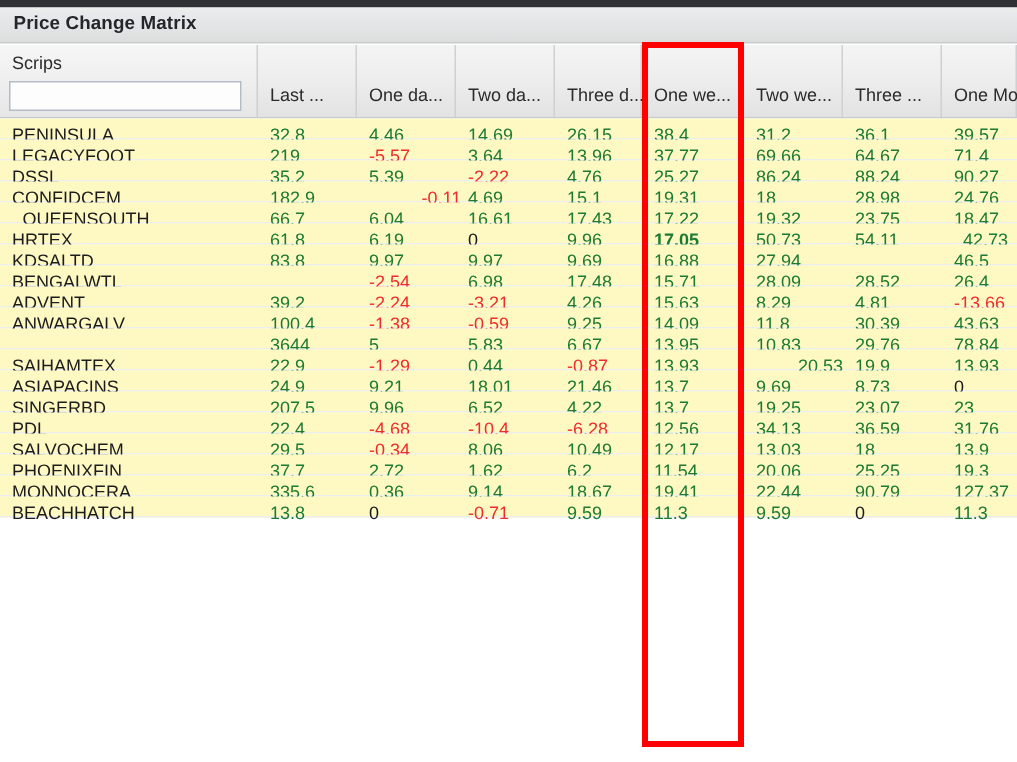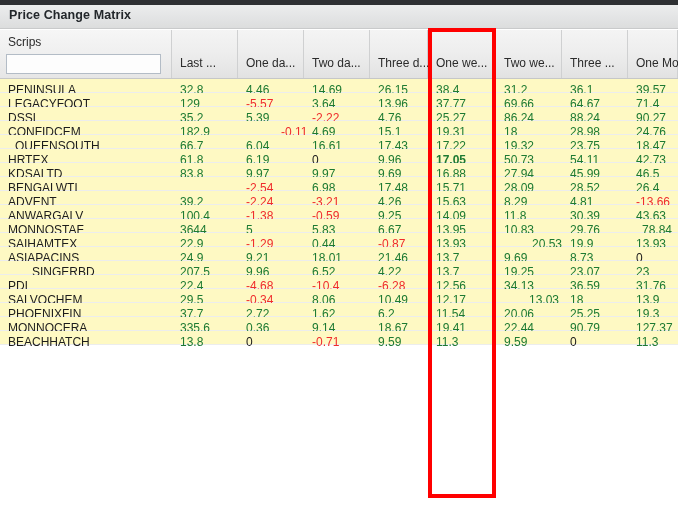--- a/index.html
+++ b/index.html
@@ -204,21 +204,21 @@
           <div class="cell num pos" style="left: 238px; width: 66px;">4.46</div>
           <div class="cell num pos" style="left: 304px; width: 66px;">14.69</div>
           <div class="cell num pos" style="left: 370px; width: 58px;">26.15</div>
           <div class="cell num pos" style="left: 428px; width: 68px;">38.4</div>
           <div class="cell num pos" style="left: 496px; width: 66px;">31.2</div>
           <div class="cell num pos" style="left: 562px; width: 66px;">36.1</div>
           <div class="cell num pos" style="left: 628px; width: 50px;">39.57</div>
         </div>
         <div class="row">
           <div class="cell name" style="left: 0px; width: 172px;">LEGACYFOOT</div>
-          <div class="cell num pos" style="left: 172px; width: 66px;">129</div>
+          <div class="cell num pos" style="left: 172px; width: 66px;">219</div>
           <div class="cell num neg" style="left: 238px; width: 66px;">-5.57</div>
           <div class="cell num pos" style="left: 304px; width: 66px;">3.64</div>
           <div class="cell num pos" style="left: 370px; width: 58px;">13.96</div>
           <div class="cell num pos" style="left: 428px; width: 68px;">37.77</div>
           <div class="cell num pos" style="left: 496px; width: 66px;">69.66</div>
           <div class="cell num pos" style="left: 562px; width: 66px;">64.67</div>
           <div class="cell num pos" style="left: 628px; width: 50px;">71.4</div>
         </div>
         <div class="row">
           <div class="cell name" style="left: 0px; width: 172px;">DSSL</div>
@@ -255,31 +255,30 @@
         </div>
         <div class="row">
           <div class="cell name" style="left: 0px; width: 172px;">HRTEX</div>
           <div class="cell num pos" style="left: 172px; width: 66px;">61.8</div>
           <div class="cell num pos" style="left: 238px; width: 66px;">6.19</div>
           <div class="cell num zero" style="left: 304px; width: 66px;">0</div>
           <div class="cell num pos" style="left: 370px; width: 58px;">9.96</div>
           <div class="cell num pos" style="left: 428px; width: 68px; font-weight: bold;">17.05</div>
           <div class="cell num pos" style="left: 496px; width: 66px;">50.73</div>
           <div class="cell num pos" style="left: 562px; width: 66px;">54.11</div>
-          <div class="cell num pos" style="left: 628px; width: 50px;">42.73</div>
+          <div class="cell num pos" style="left: 628px; width: 50px; text-align: center;">42.73</div>
         </div>
         <div class="row">
           <div class="cell name" style="left: 0px; width: 172px;">KDSALTD</div>
           <div class="cell num pos" style="left: 172px; width: 66px;">83.8</div>
           <div class="cell num pos" style="left: 238px; width: 66px;">9.97</div>
           <div class="cell num pos" style="left: 304px; width: 66px;">9.97</div>
           <div class="cell num pos" style="left: 370px; width: 58px;">9.69</div>
           <div class="cell num pos" style="left: 428px; width: 68px;">16.88</div>
           <div class="cell num pos" style="left: 496px; width: 66px;">27.94</div>
-          <div class="cell num pos" style="left: 562px; width: 66px;">45.99</div>
           <div class="cell num pos" style="left: 628px; width: 50px;">46.5</div>
         </div>
         <div class="row">
           <div class="cell name" style="left: 0px; width: 172px;">BENGALWTL</div>
           <div class="cell num pos" style="left: 172px; width: 66px; margin-top: 42px;">38.3</div>
           <div class="cell num neg" style="left: 238px; width: 66px;">-2.54</div>
           <div class="cell num pos" style="left: 304px; width: 66px;">6.98</div>
           <div class="cell num pos" style="left: 370px; width: 58px;">17.48</div>
           <div class="cell num pos" style="left: 428px; width: 68px;">15.71</div>
           <div class="cell num pos" style="left: 496px; width: 66px;">28.09</div>
@@ -302,29 +301,28 @@
           <div class="cell num pos" style="left: 172px; width: 66px;">100.4</div>
           <div class="cell num neg" style="left: 238px; width: 66px;">-1.38</div>
           <div class="cell num neg" style="left: 304px; width: 66px;">-0.59</div>
           <div class="cell num pos" style="left: 370px; width: 58px;">9.25</div>
           <div class="cell num pos" style="left: 428px; width: 68px;">14.09</div>
           <div class="cell num pos" style="left: 496px; width: 66px;">11.8</div>
           <div class="cell num pos" style="left: 562px; width: 66px;">30.39</div>
           <div class="cell num pos" style="left: 628px; width: 50px;">43.63</div>
         </div>
         <div class="row">
-          <div class="cell name" style="left: 0px; width: 172px;">MONNOSTAF</div>
           <div class="cell num pos" style="left: 172px; width: 66px;">3644</div>
           <div class="cell num pos" style="left: 238px; width: 66px;">5</div>
           <div class="cell num pos" style="left: 304px; width: 66px;">5.83</div>
           <div class="cell num pos" style="left: 370px; width: 58px;">6.67</div>
           <div class="cell num pos" style="left: 428px; width: 68px;">13.95</div>
           <div class="cell num pos" style="left: 496px; width: 66px;">10.83</div>
           <div class="cell num pos" style="left: 562px; width: 66px;">29.76</div>
-          <div class="cell num pos" style="left: 628px; width: 50px; text-align: center;">78.84</div>
+          <div class="cell num pos" style="left: 628px; width: 50px;">78.84</div>
         </div>
         <div class="row">
           <div class="cell name" style="left: 0px; width: 172px;">SAIHAMTEX</div>
           <div class="cell num pos" style="left: 172px; width: 66px;">22.9</div>
           <div class="cell num neg" style="left: 238px; width: 66px;">-1.29</div>
           <div class="cell num pos" style="left: 304px; width: 66px;">0.44</div>
           <div class="cell num neg" style="left: 370px; width: 58px;">-0.87</div>
           <div class="cell num pos" style="left: 428px; width: 68px;">13.93</div>
           <div class="cell num pos" style="left: 496px; width: 66px; text-align: right;">20.53</div>
           <div class="cell num pos" style="left: 562px; width: 66px;">19.9</div>
@@ -335,21 +333,21 @@
           <div class="cell num pos" style="left: 172px; width: 66px;">24.9</div>
           <div class="cell num pos" style="left: 238px; width: 66px;">9.21</div>
           <div class="cell num pos" style="left: 304px; width: 66px;">18.01</div>
           <div class="cell num pos" style="left: 370px; width: 58px;">21.46</div>
           <div class="cell num pos" style="left: 428px; width: 68px;">13.7</div>
           <div class="cell num pos" style="left: 496px; width: 66px;">9.69</div>
           <div class="cell num pos" style="left: 562px; width: 66px;">8.73</div>
           <div class="cell num zero" style="left: 628px; width: 50px;">0</div>
         </div>
         <div class="row">
-          <div class="cell name" style="left: 0px; width: 172px; margin-left: 24px;">SINGERBD</div>
+          <div class="cell name" style="left: 0px; width: 172px;">SINGERBD</div>
           <div class="cell num pos" style="left: 172px; width: 66px;">207.5</div>
           <div class="cell num pos" style="left: 238px; width: 66px;">9.96</div>
           <div class="cell num pos" style="left: 304px; width: 66px;">6.52</div>
           <div class="cell num pos" style="left: 370px; width: 58px;">4.22</div>
           <div class="cell num pos" style="left: 428px; width: 68px;">13.7</div>
           <div class="cell num pos" style="left: 496px; width: 66px;">19.25</div>
           <div class="cell num pos" style="left: 562px; width: 66px;">23.07</div>
           <div class="cell num pos" style="left: 628px; width: 50px;">23</div>
         </div>
         <div class="row">
@@ -363,21 +361,21 @@
           <div class="cell num pos" style="left: 562px; width: 66px;">36.59</div>
           <div class="cell num pos" style="left: 628px; width: 50px;">31.76</div>
         </div>
         <div class="row">
           <div class="cell name" style="left: 0px; width: 172px;">SALVOCHEM</div>
           <div class="cell num pos" style="left: 172px; width: 66px;">29.5</div>
           <div class="cell num neg" style="left: 238px; width: 66px;">-0.34</div>
           <div class="cell num pos" style="left: 304px; width: 66px;">8.06</div>
           <div class="cell num pos" style="left: 370px; width: 58px;">10.49</div>
           <div class="cell num pos" style="left: 428px; width: 68px;">12.17</div>
-          <div class="cell num pos" style="left: 521px; width: 66px;">13.03</div>
+          <div class="cell num pos" style="left: 496px; width: 66px;">13.03</div>
           <div class="cell num pos" style="left: 562px; width: 66px;">18</div>
           <div class="cell num pos" style="left: 628px; width: 50px;">13.9</div>
         </div>
         <div class="row">
           <div class="cell name" style="left: 0px; width: 172px;">PHOENIXFIN</div>
           <div class="cell num pos" style="left: 172px; width: 66px;">37.7</div>
           <div class="cell num pos" style="left: 238px; width: 66px;">2.72</div>
           <div class="cell num pos" style="left: 304px; width: 66px;">1.62</div>
           <div class="cell num pos" style="left: 370px; width: 58px;">6.2</div>
           <div class="cell num pos" style="left: 428px; width: 68px;">11.54</div>

